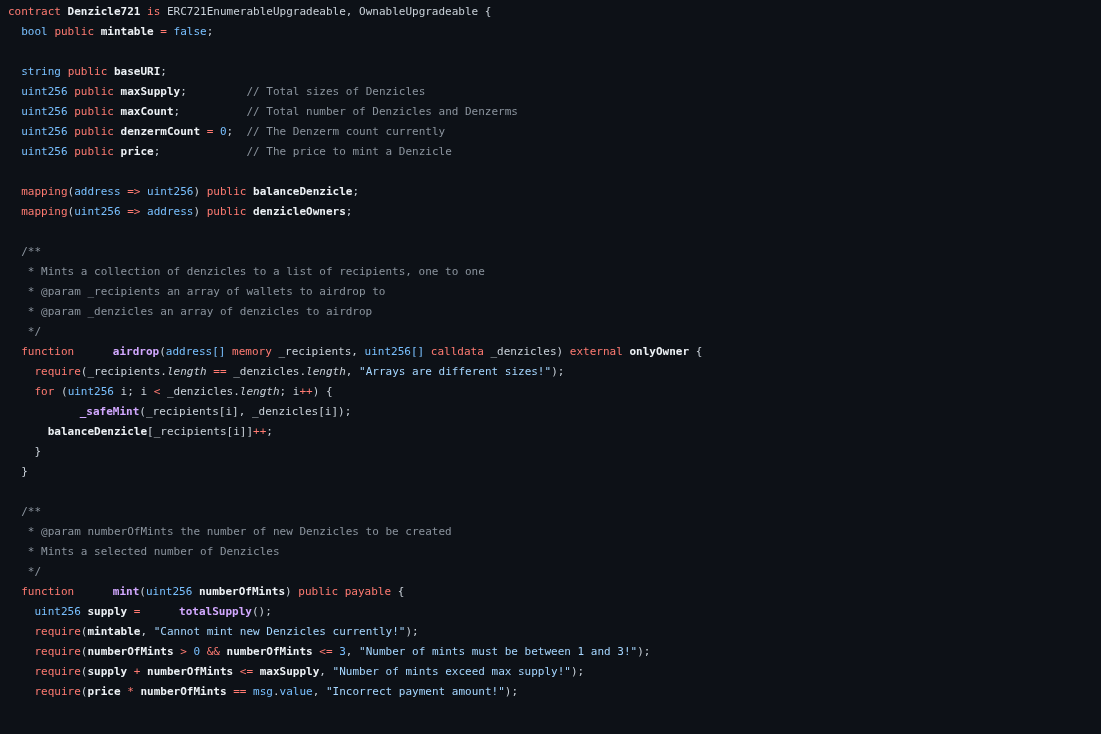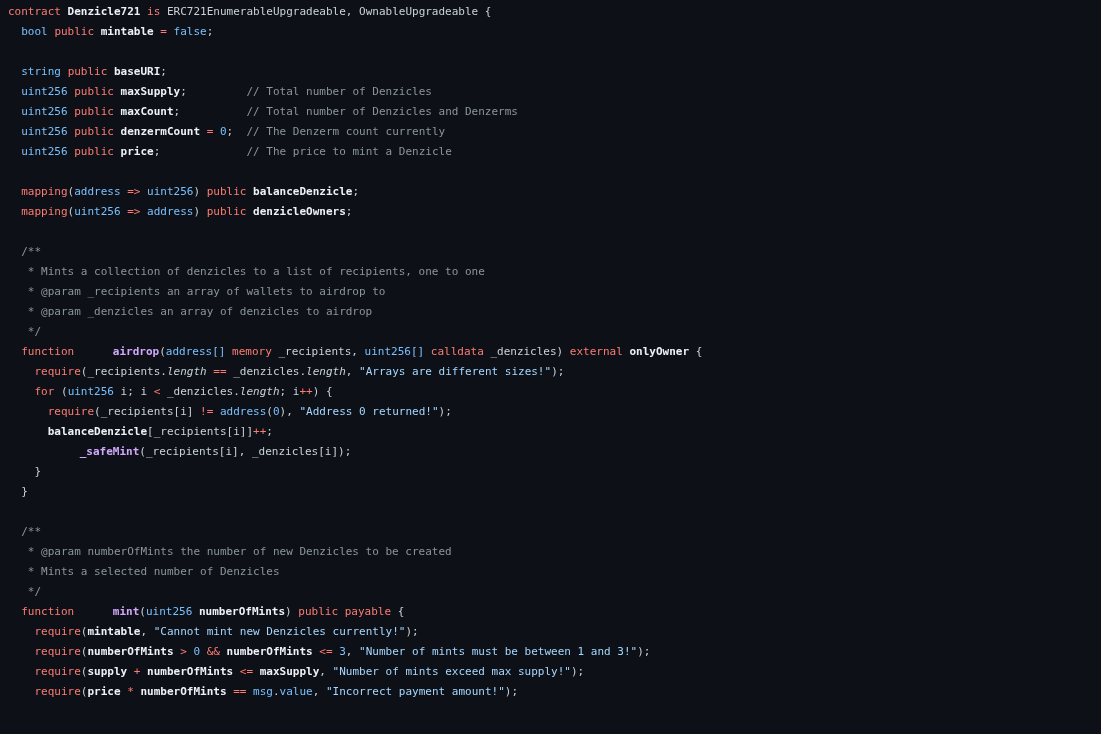--- a/index.html
+++ b/index.html
@@ -36,44 +36,44 @@
   .tok-i { color: #c9d1d9; font-style: italic; margin-top: 28px; }  
 </style>
 </head>
 <body>
 
 <div class="editor">
     <div class="line"><span class="tok-k">contract </span><span class="tok-v">Denzicle721</span><span class="tok-k"> is </span><span class="tok-p">ERC721EnumerableUpgradeable, OwnableUpgradeable {</span></div>
     <div class="line"><span class="tok-p">  </span><span class="tok-t">bool</span><span class="tok-p"> </span><span class="tok-k">public</span><span class="tok-p"> </span><span class="tok-v">mintable</span><span class="tok-p"> </span><span class="tok-k">=</span><span class="tok-p"> </span><span class="tok-t">false</span><span class="tok-p">;</span></div>
     <div class="line"></div>
     <div class="line"><span class="tok-p">  </span><span class="tok-t">string</span><span class="tok-p"> </span><span class="tok-k">public</span><span class="tok-p"> </span><span class="tok-v">baseURI</span><span class="tok-p">;</span></div>
-    <div class="line"><span class="tok-p">  </span><span class="tok-t">uint256</span><span class="tok-p"> </span><span class="tok-k">public</span><span class="tok-p"> </span><span class="tok-v">maxSupply</span><span class="tok-p">;         </span><span class="tok-c">// Total number of Denzicles</span></div>
+    <div class="line"><span class="tok-p">  </span><span class="tok-t">uint256</span><span class="tok-p"> </span><span class="tok-k">public</span><span class="tok-p"> </span><span class="tok-v">maxSupply</span><span class="tok-p">;         </span><span class="tok-c">// Total sizes of Denzicles</span></div>
     <div class="line"><span class="tok-p">  </span><span class="tok-t">uint256</span><span class="tok-p"> </span><span class="tok-k">public</span><span class="tok-p"> </span><span class="tok-v">maxCount</span><span class="tok-p">;          </span><span class="tok-c">// Total number of Denzicles and Denzerms</span></div>
     <div class="line"><span class="tok-p">  </span><span class="tok-t">uint256</span><span class="tok-p"> </span><span class="tok-k">public</span><span class="tok-p"> </span><span class="tok-v">denzermCount</span><span class="tok-p"> </span><span class="tok-k">=</span><span class="tok-p"> </span><span class="tok-t">0</span><span class="tok-p">;  </span><span class="tok-c">// The Denzerm count currently</span></div>
     <div class="line"><span class="tok-p">  </span><span class="tok-t">uint256</span><span class="tok-p"> </span><span class="tok-k">public</span><span class="tok-p"> </span><span class="tok-v">price</span><span class="tok-p">;             </span><span class="tok-c">// The price to mint a Denzicle</span></div>
     <div class="line"></div>
     <div class="line"><span class="tok-p">  </span><span class="tok-k">mapping</span><span class="tok-p">(</span><span class="tok-t">address</span><span class="tok-p"> </span><span class="tok-k">=&gt;</span><span class="tok-p"> </span><span class="tok-t">uint256</span><span class="tok-p">) </span><span class="tok-k">public</span><span class="tok-p"> </span><span class="tok-v">balanceDenzicle</span><span class="tok-p">;</span></div>
     <div class="line"><span class="tok-p">  </span><span class="tok-k">mapping</span><span class="tok-p">(</span><span class="tok-t">uint256</span><span class="tok-p"> </span><span class="tok-k">=&gt;</span><span class="tok-p"> </span><span class="tok-t">address</span><span class="tok-p">) </span><span class="tok-k">public</span><span class="tok-p"> </span><span class="tok-v">denzicleOwners</span><span class="tok-p">;</span></div>
     <div class="line"></div>
     <div class="line"><span class="tok-c">  /**</span></div>
     <div class="line"><span class="tok-c">   * Mints a collection of denzicles to a list of recipients, one to one</span></div>
     <div class="line"><span class="tok-c">   * @param _recipients an array of wallets to airdrop to</span></div>
     <div class="line"><span class="tok-c">   * @param _denzicles an array of denzicles to airdrop</span></div>
     <div class="line"><span class="tok-c">   */</span></div>
     <div class="line"><span class="tok-p">  </span><span class="tok-k">function</span><span class="tok-p"> </span><span class="tok-f">airdrop</span><span class="tok-p">(</span><span class="tok-t">address[]</span><span class="tok-p"> </span><span class="tok-k">memory</span><span class="tok-p"> _recipients, </span><span class="tok-t">uint256[]</span><span class="tok-p"> </span><span class="tok-k">calldata</span><span class="tok-p"> _denzicles) </span><span class="tok-k">external</span><span class="tok-p"> </span><span class="tok-v">onlyOwner</span><span class="tok-p"> {</span></div>
     <div class="line"><span class="tok-p">    </span><span class="tok-k">require</span><span class="tok-p">(_recipients.</span><span class="tok-i">length</span><span class="tok-p"> </span><span class="tok-k">==</span><span class="tok-p"> _denzicles.</span><span class="tok-i">length</span><span class="tok-p">, </span><span class="tok-s">"Arrays are different sizes!"</span><span class="tok-p">);</span></div>
     <div class="line"><span class="tok-p">    </span><span class="tok-k">for</span><span class="tok-p"> (</span><span class="tok-t">uint256</span><span class="tok-p"> i; i </span><span class="tok-k">&lt;</span><span class="tok-p"> _denzicles.</span><span class="tok-i">length</span><span class="tok-p">; i</span><span class="tok-k">++</span><span class="tok-p">) {</span></div>
-    <div class="line"><span class="tok-p">      </span><span class="tok-k">require</span><span class="tok-p">(_recipients[i] </span><span class="tok-k">!=</span><span class="tok-p"> </span><span class="tok-t">address</span><span class="tok-p">(</span><span class="tok-t">0</span><span class="tok-p">), </span><span class="tok-s">"Address 0 returned!"</span><span class="tok-p">);</span></div>
+    <div class="line"><span class="tok-p">      </span><span class="tok-f">_safeMint</span><span class="tok-p">(_recipients[i], _denzicles[i]);</span></div>
     <div class="line"><span class="tok-p">      </span><span class="tok-v">balanceDenzicle</span><span class="tok-p">[_recipients[i]]</span><span class="tok-k">++</span><span class="tok-p">;</span></div>
-    <div class="line"><span class="tok-p">      </span><span class="tok-f">_safeMint</span><span class="tok-p">(_recipients[i], _denzicles[i]);</span></div>
     <div class="line"><span class="tok-p">    }</span></div>
     <div class="line"><span class="tok-p">  }</span></div>
     <div class="line"></div>
     <div class="line"><span class="tok-c">  /**</span></div>
     <div class="line"><span class="tok-c">   * @param numberOfMints the number of new Denzicles to be created</span></div>
     <div class="line"><span class="tok-c">   * Mints a selected number of Denzicles</span></div>
     <div class="line"><span class="tok-c">   */</span></div>
     <div class="line"><span class="tok-p">  </span><span class="tok-k">function</span><span class="tok-p"> </span><span class="tok-f">mint</span><span class="tok-p">(</span><span class="tok-t">uint256</span><span class="tok-p"> </span><span class="tok-v">numberOfMints</span><span class="tok-p">) </span><span class="tok-k">public</span><span class="tok-p"> </span><span class="tok-k">payable</span><span class="tok-p"> {</span></div>
+    <div class="line"><span class="tok-p">    </span><span class="tok-t">uint256</span><span class="tok-p"> </span><span class="tok-v">supply</span><span class="tok-p"> </span><span class="tok-k">=</span><span class="tok-p"> </span><span class="tok-f">totalSupply</span><span class="tok-p">();</span></div>
     <div class="line"><span class="tok-p">    </span><span class="tok-k">require</span><span class="tok-p">(</span><span class="tok-v">mintable</span><span class="tok-p">, </span><span class="tok-s">"Cannot mint new Denzicles currently!"</span><span class="tok-p">);</span></div>
     <div class="line"><span class="tok-p">    </span><span class="tok-k">require</span><span class="tok-p">(</span><span class="tok-v">numberOfMints</span><span class="tok-p"> </span><span class="tok-k">&gt;</span><span class="tok-p"> </span><span class="tok-t">0</span><span class="tok-p"> </span><span class="tok-k">&amp;&amp;</span><span class="tok-p"> </span><span class="tok-v">numberOfMints</span><span class="tok-p"> </span><span class="tok-k">&lt;=</span><span class="tok-p"> </span><span class="tok-t">3</span><span class="tok-p">, </span><span class="tok-s">"Number of mints must be between 1 and 3!"</span><span class="tok-p">);</span></div>
     <div class="line"><span class="tok-p">    </span><span class="tok-k">require</span><span class="tok-p">(</span><span class="tok-v">supply</span><span class="tok-p"> </span><span class="tok-k">+</span><span class="tok-p"> </span><span class="tok-v">numberOfMints</span><span class="tok-p"> </span><span class="tok-k">&lt;=</span><span class="tok-p"> </span><span class="tok-v">maxSupply</span><span class="tok-p">, </span><span class="tok-s">"Number of mints exceed max supply!"</span><span class="tok-p">);</span></div>
     <div class="line"><span class="tok-p">    </span><span class="tok-k">require</span><span class="tok-p">(</span><span class="tok-v">price</span><span class="tok-p"> </span><span class="tok-k">*</span><span class="tok-p"> </span><span class="tok-v">numberOfMints</span><span class="tok-p"> </span><span class="tok-k">==</span><span class="tok-p"> </span><span class="tok-t">msg</span><span class="tok-p">.</span><span class="tok-t">value</span><span class="tok-p">, </span><span class="tok-s">"Incorrect payment amount!"</span><span class="tok-p">);</span></div>
   </div>
 
 </body></html>

